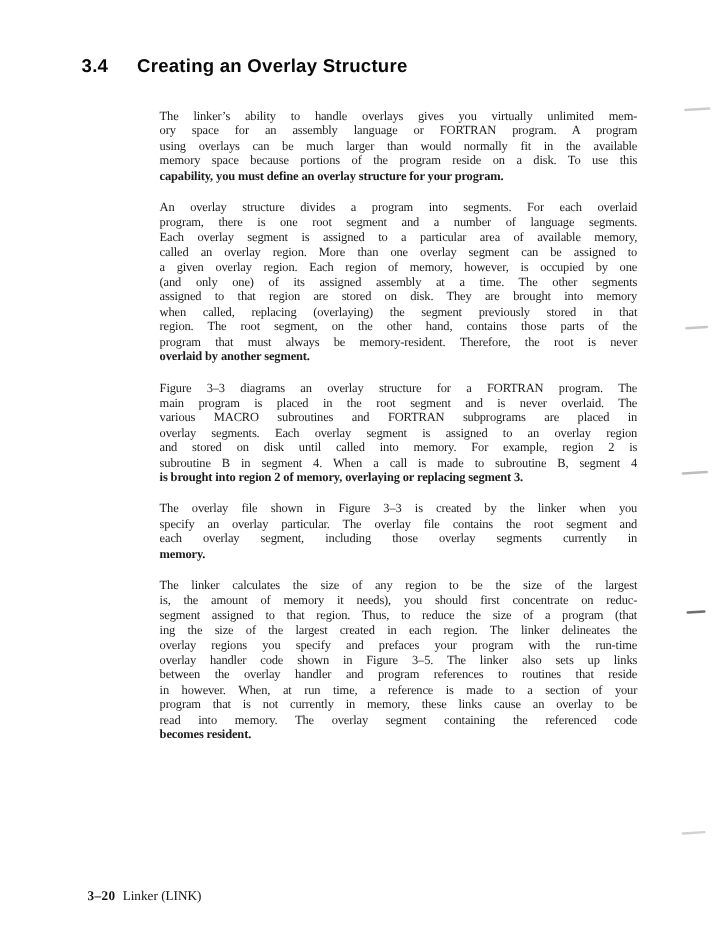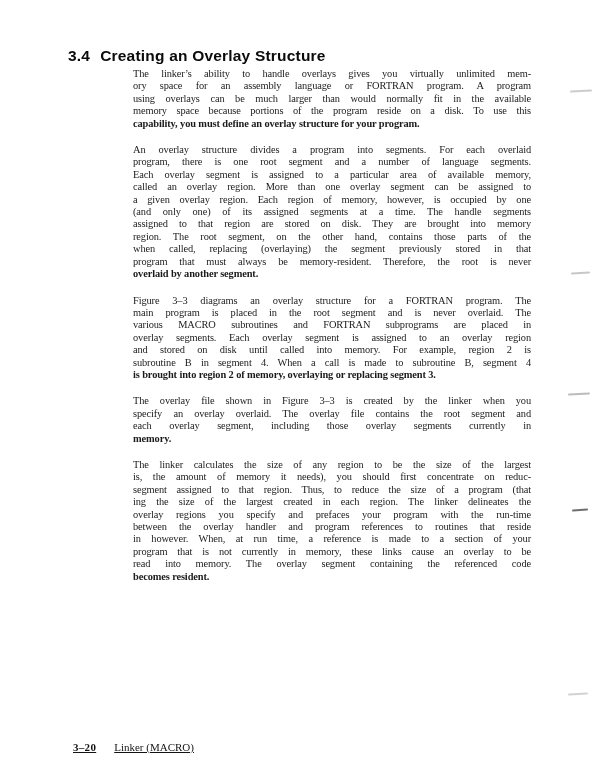--- a/index.html
+++ b/index.html
@@ -27,26 +27,26 @@
     display: flex;
     align-items: baseline;
     font-family: "Liberation Sans", sans-serif;
     font-weight: bold;
     font-size: 15.5px;
     color: #0a0a0a;
     letter-spacing: 0.2px;
     white-space: nowrap;
   }
   .heading .num {
-    margin-right: 10px;
+    margin-right: 24px;
   }
   .body-col {
     position: absolute;
     left: 133px;
-    top: 68px;
+    top: 92px;
     width: 398px;
   }
   .para {
     margin: 0 0 14px 0;
     padding: 0;
   }
   .line {
     font-size: 10.4px;
     line-height: 12.4px;
     letter-spacing: -0.12px;
@@ -57,24 +57,23 @@
   .line-last {
     text-align-last: left;
     font-weight: bold;
   }
   .footer {
     position: absolute;
     left: 73px;
     top: 741px;
     display: flex;
     align-items: baseline;
-    gap: 18px;
+    gap: 6px;
     font-size: 11px;
     color: #141414;
-    text-decoration: underline;
   }
   .footer .pageno {
     font-weight: bold;
     letter-spacing: 0.3px;
   }
   .pencil-mark {
     position: absolute;
     height: 1.6px;
     border-radius: 1px;
     background: #8f8f8f;
@@ -103,60 +102,61 @@
         <div class="line">using overlays can be much larger than would normally fit in the available</div>
         <div class="line">memory space because portions of the program reside on a disk. To use this</div>
         <div class="line line-last">capability, you must define an overlay structure for your program.</div>
       </div>
     <div class="para">
         <div class="line">An overlay structure divides a program into segments. For each overlaid</div>
         <div class="line">program, there is one root segment and a number of language segments.</div>
         <div class="line">Each overlay segment is assigned to a particular area of available memory,</div>
         <div class="line">called an overlay region. More than one overlay segment can be assigned to</div>
         <div class="line">a given overlay region. Each region of memory, however, is occupied by one</div>
-        <div class="line">(and only one) of its assigned segments at a time. The handle segments</div>
+        <div class="line">(and only one) of its assigned assembly at a time. The other segments</div>
         <div class="line">assigned to that region are stored on disk. They are brought into memory</div>
+        <div class="line">when called, replacing (overlaying) the segment previously stored in that</div>
         <div class="line">region. The root segment, on the other hand, contains those parts of the</div>
-        <div class="line">when called, replacing (overlaying) the segment previously stored in that</div>
         <div class="line">program that must always be memory-resident. Therefore, the root is never</div>
         <div class="line line-last">overlaid by another segment.</div>
       </div>
     <div class="para">
         <div class="line">Figure 3–3 diagrams an overlay structure for a FORTRAN program. The</div>
         <div class="line">main program is placed in the root segment and is never overlaid. The</div>
         <div class="line">various MACRO subroutines and FORTRAN subprograms are placed in</div>
         <div class="line">overlay segments. Each overlay segment is assigned to an overlay region</div>
         <div class="line">and stored on disk until called into memory. For example, region 2 is</div>
         <div class="line">subroutine B in segment 4. When a call is made to subroutine B, segment 4</div>
         <div class="line line-last">is brought into region 2 of memory, overlaying or replacing segment 3.</div>
       </div>
     <div class="para">
         <div class="line">The overlay file shown in Figure 3–3 is created by the linker when you</div>
-        <div class="line">specify an overlay overlaid. The overlay file contains the root segment and</div>
+        <div class="line">specify an overlay particular. The overlay file contains the root segment and</div>
         <div class="line">each overlay segment, including those overlay segments currently in</div>
         <div class="line line-last">memory.</div>
       </div>
     <div class="para">
         <div class="line">The linker calculates the size of any region to be the size of the largest</div>
         <div class="line">is, the amount of memory it needs), you should first concentrate on reduc-</div>
         <div class="line">segment assigned to that region. Thus, to reduce the size of a program (that</div>
         <div class="line">ing the size of the largest created in each region. The linker delineates the</div>
         <div class="line">overlay regions you specify and prefaces your program with the run-time</div>
+        <div class="line">overlay handler code shown in Figure 3–5. The linker also sets up links</div>
         <div class="line">between the overlay handler and program references to routines that reside</div>
         <div class="line">in however. When, at run time, a reference is made to a section of your</div>
         <div class="line">program that is not currently in memory, these links cause an overlay to be</div>
         <div class="line">read into memory. The overlay segment containing the referenced code</div>
         <div class="line line-last">becomes resident.</div>
       </div>
   </div>
 
   <div class="pencil-mark pm1"></div>
   <div class="pencil-mark pm2"></div>
   <div class="pencil-mark pm3"></div>
   <div class="pencil-mark pm4"></div>
   <div class="pencil-mark pm5"></div>
 
   <div class="footer">
     <span class="pageno">3–20</span>
-    <span class="booktitle">Linker (MACRO)</span>
+    <span class="booktitle">Linker (LINK)</span>
   </div>
 
 </div>
 
 </body></html>

